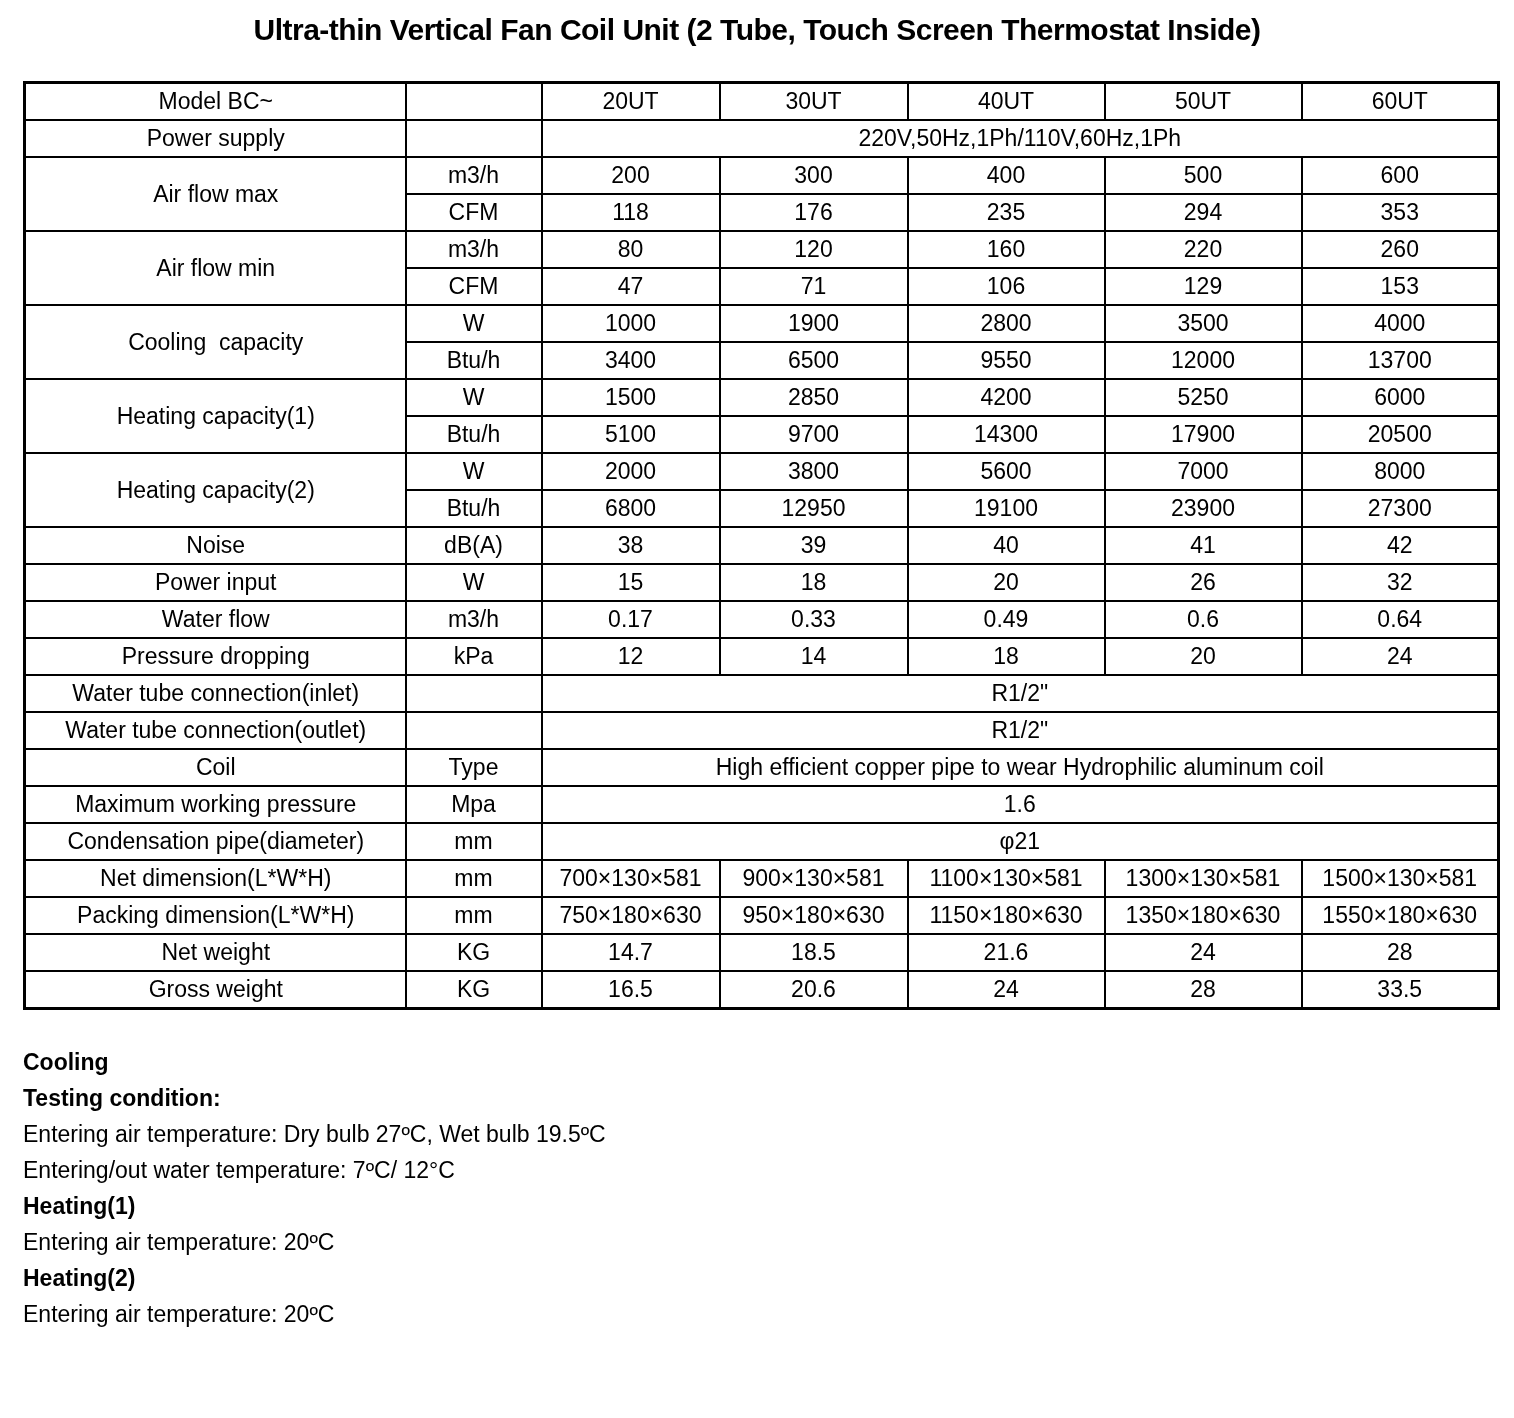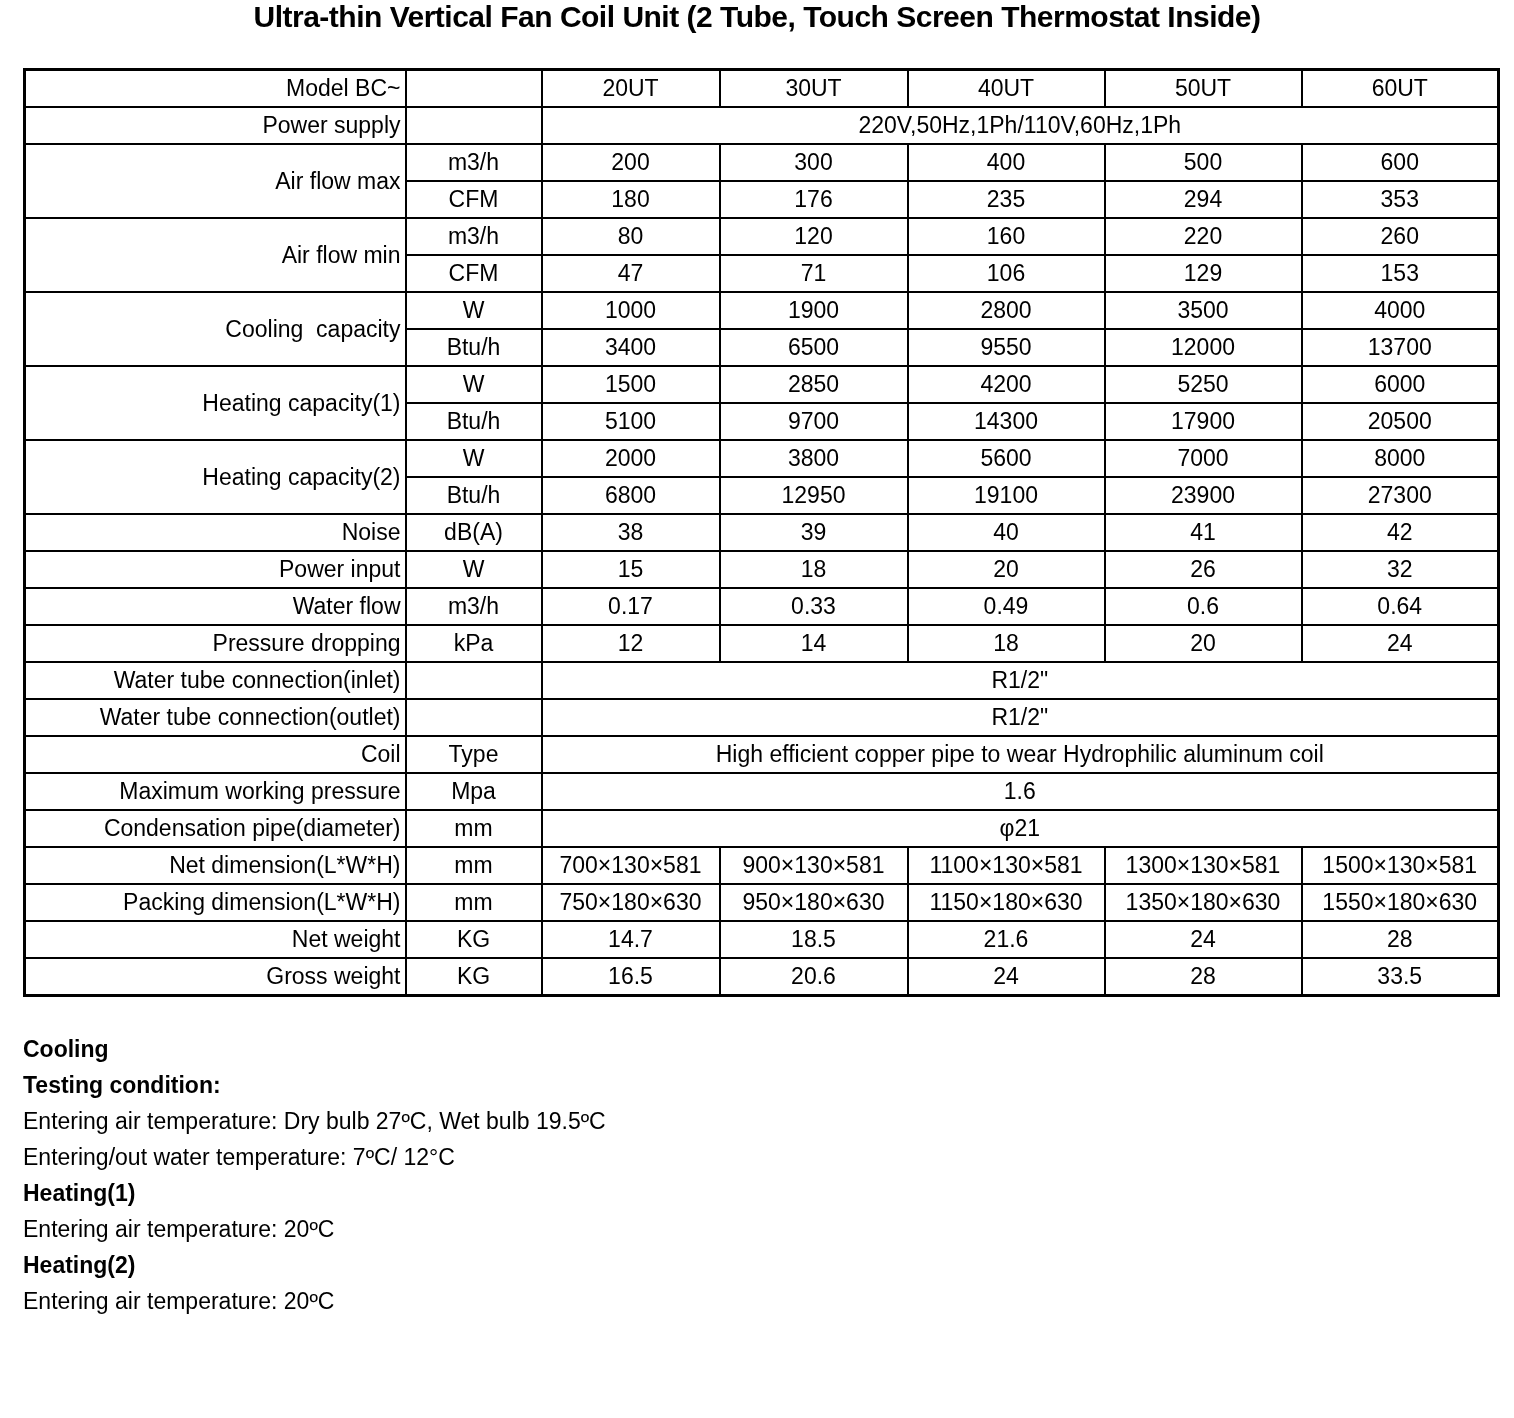--- a/index.html
+++ b/index.html
@@ -11,20 +11,21 @@
   }
   .page {
     position: relative;
     width: 1514px;
     height: 1418px;
     background: #ffffff;
     overflow: hidden;
   }
   .title {
     margin: 0;
+    padding-top: 13px;
     text-align: center;
     font-size: 30px;
     font-weight: bold;
     letter-spacing: -0.5px;
     line-height: 1.1;
   }
   table.spec {
     border-collapse: collapse;
     table-layout: fixed;
     margin: 35px 0 0 23px;
@@ -35,21 +36,21 @@
     border: 2px solid #000;
     height: 35px;
     padding: 0 4px;
     font-size: 23px;
     text-align: center;
     vertical-align: middle;
     overflow: hidden;
     line-height: 1.05;
   }
   table.spec td.lbl {
-    text-align: right;
+    text-align: center;
     padding-left: 5px;
     white-space: pre-wrap;
   }
   table.spec tr.sub td {
     border-top-width: 1px;
     margin-top: 8px;
   }
   .notes {
     margin: 34px 0 0 23px;
     font-size: 23px;
@@ -99,21 +100,21 @@
         <td class="lbl" rowspan="2">Air flow max</td>
         <td>m3/h</td>
         <td>200</td>
         <td>300</td>
         <td>400</td>
         <td>500</td>
         <td>600</td>
       </tr>
       <tr class="sub">
         <td>CFM</td>
-        <td>180</td>
+        <td>118</td>
         <td>176</td>
         <td>235</td>
         <td>294</td>
         <td>353</td>
       </tr>
       <tr>
         <td class="lbl" rowspan="2">Air flow min</td>
         <td>m3/h</td>
         <td>80</td>
         <td>120</td>

